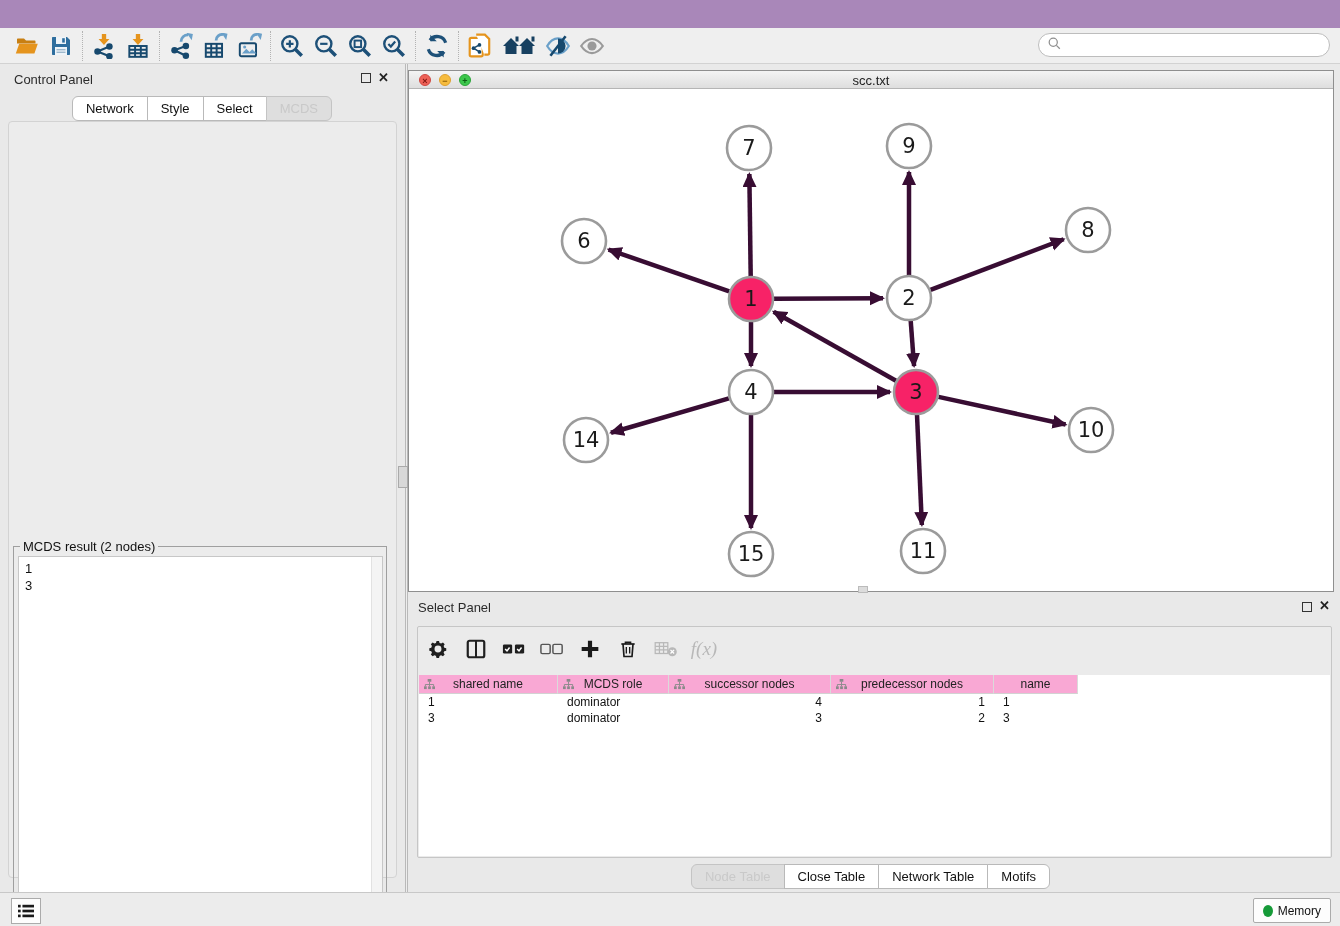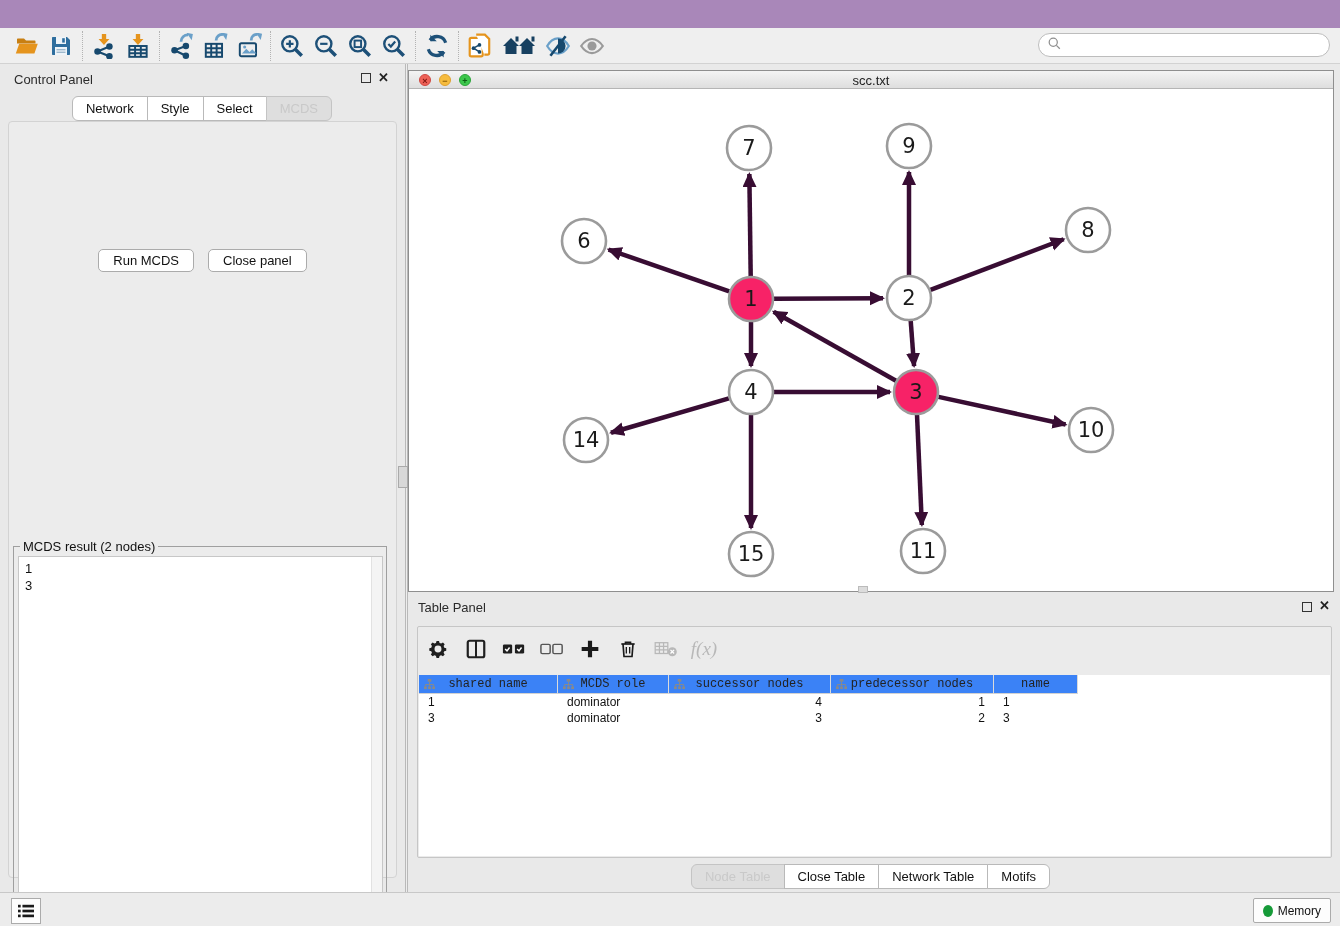--- a/index.html
+++ b/index.html
@@ -58,21 +58,21 @@
   #net-title { position:absolute; left:0; right:0; top:2px; text-align:center; font-size:13px; color:#222; }
 
   
   #table-panel { position:absolute; left:408px; top:532px; width:926px; height:296px; }
   #tp-header { position:absolute; left:10px; top:4px; font-size:13px; color:#2b2b2b; }
   #tp-inner { position:absolute; left:9px; top:30px; width:915px; height:232px; background:#ebebeb; border:1px solid #c6c6c6; border-radius:2px; }
   #tp-toolbar { position:absolute; left:4px; top:2px; height:40px; display:flex; align-items:center; gap:6px; }
   .tp-tool { width:32px; height:32px; display:flex; align-items:center; justify-content:center; }
   #tp-table { position:absolute; left:1px; top:48px; width:911px; height:181px; background:#fff; overflow:hidden; }
   #tp-colheads { position:absolute; left:0; top:0; height:19px; display:flex; }
-  .colhead { position:relative; height:19px; background:#3b82f6; border-right:1px solid #dadada; border-bottom:1px solid #d2d2d2; display:flex; align-items:center; justify-content:center; font-size:12px; color:#222;font-family:Liberation Mono, monospace; }
+  .colhead { position:relative; height:19px; background:#f9a8d4; border-right:1px solid #dadada; border-bottom:1px solid #d2d2d2; display:flex; align-items:center; justify-content:center; font-size:12px; color:#222; }
   .colhead .tree-ic { position:absolute; left:5px; top:4px; }
   #tp-rows { position:absolute; left:0; top:19px; width:659px; }
   .trow { display:flex; height:16px; }
   .tcell { font-size:12px; color:#111; line-height:16px; padding:0 9px; overflow:hidden; }
   #tp-tabs { position:absolute; left:0; top:268px; width:926px; display:flex; justify-content:center; }
 
   
   #statusbar { position:absolute; left:0; top:892px; width:1340px; height:34px; background:#ececec; border-top:1px solid #c8c8c8; }
   #list-btn { position:absolute; left:11px; top:5px; width:30px; height:26px; background:#fdfdfd; border:1px solid #ababab; display:flex; align-items:center; justify-content:center; }
   #memory-btn { position:absolute; right:9px; top:5px; height:25px; background:#fdfdfd; border:1px solid #ababab; border-radius:2px; display:flex; align-items:center; padding:8px 9px; gap:5px; }
@@ -241,24 +241,20 @@
       <div id="cp-header">Control Panel</div>
       <div class="panel-float-btn" style="left:361px"></div>
       <div class="panel-close-btn" style="left:378px">✕</div>
       <div id="cp-tabs">
           <div class="tab">Network</div>
           <div class="tab">Style</div>
           <div class="tab">Select</div>
           <div class="tab active">MCDS</div>
         </div>
       <div id="cp-body">
-        <div id="cp-buttons">
-          <button class="aqua-btn">Run MCDS</button>
-          <button class="aqua-btn">Close panel</button>
-        </div>
         <div id="mcds-group">
           <div id="mcds-legend">MCDS result (2 nodes)</div>
           <div id="mcds-textarea">
             <div id="mcds-text">1
 3</div>
             <div id="mcds-scroll"></div>
           </div>
         </div>
       </div>
     </div>
@@ -318,21 +314,21 @@
             <circle cx="342" cy="464" r="22" fill="#ffffff" stroke="#9b9b9b" stroke-width="2.6"></circle>
             <text x="342" y="471" text-anchor="middle" font-size="21" fill="#1a1a1a" font-family="DejaVu Sans, sans-serif">15</text>
             <circle cx="514" cy="461" r="22" fill="#ffffff" stroke="#9b9b9b" stroke-width="2.6"></circle>
             <text x="514" y="468" text-anchor="middle" font-size="21" fill="#1a1a1a" font-family="DejaVu Sans, sans-serif">11</text>
           </g>
       </svg>
     </div>
     <div id="h-handle"></div>
 
     <div id="table-panel">
-      <div id="tp-header">Table Panel</div>
+      <div id="tp-header">Select Panel</div>
       <div class="panel-float-btn" style="left:894px;top:6px"></div>
       <div class="panel-close-btn" style="left:911px;top:2px">✕</div>
 
       <div id="tp-inner">
         <div id="tp-toolbar">
           <div class="tp-tool">
             <svg width="22" height="22" viewBox="0 0 24 24">
                 <path fill="#1f1f1f" d="M12 8.2a3.8 3.8 0 1 0 0 7.6 3.8 3.8 0 0 0 0-7.6zm9 5.6l-2.2.6a7 7 0 0 1-.7 1.7l1.2 2-1.9 1.9-2-1.2a7 7 0 0 1-1.7.7l-.6 2.2h-2.7l-.6-2.2a7 7 0 0 1-1.7-.7l-2 1.2-1.9-1.9 1.2-2a7 7 0 0 1-.7-1.7l-2.2-.6v-2.7l2.2-.6a7 7 0 0 1 .7-1.7l-1.2-2 1.9-1.9 2 1.2a7 7 0 0 1 1.7-.7l.6-2.2h2.7l.6 2.2a7 7 0 0 1 1.7.7l2-1.2 1.9 1.9-1.2 2a7 7 0 0 1 .7 1.7l2.2.6z"></path>
                 <circle cx="12" cy="12" r="2.2" fill="#ebebeb"></circle>
               </svg>

